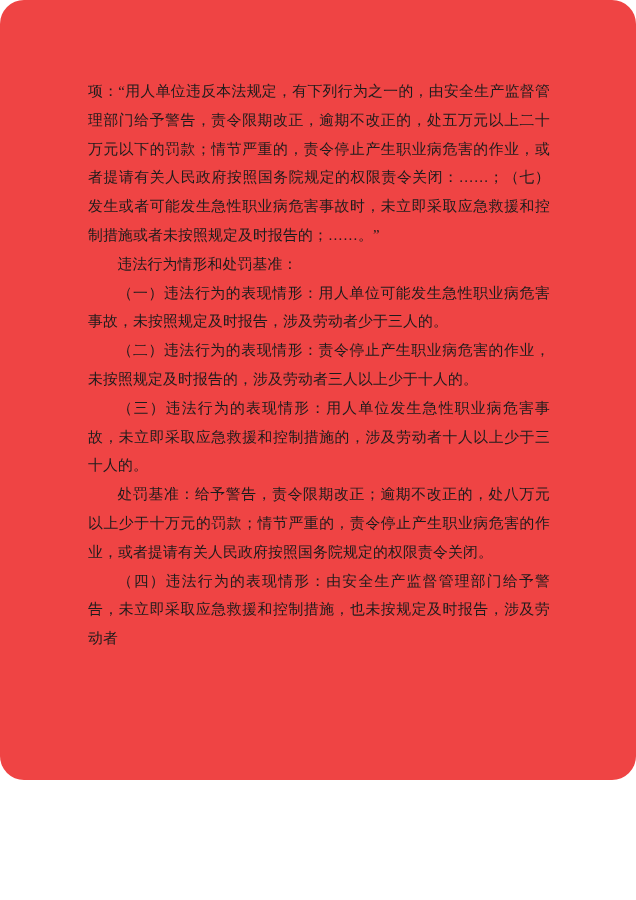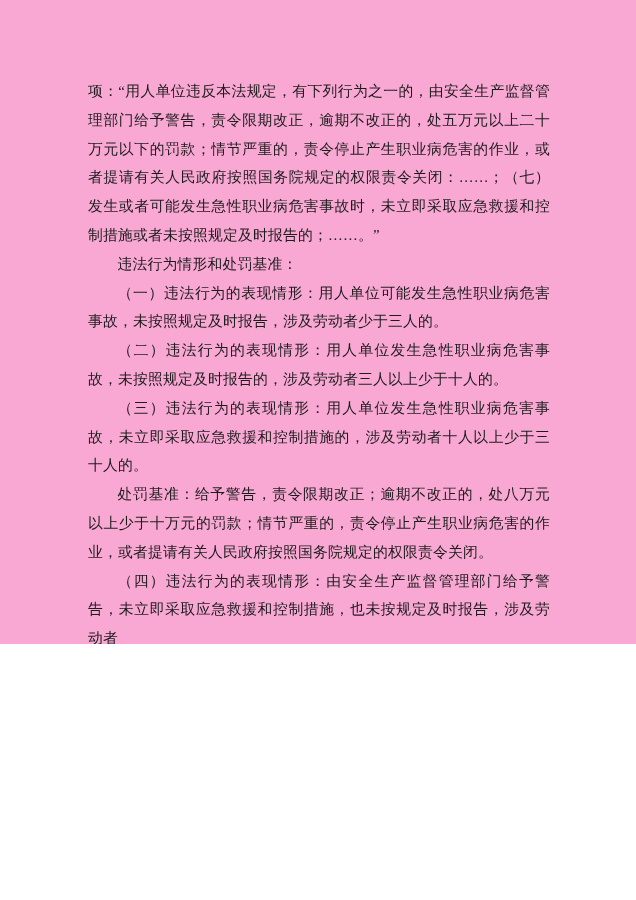--- a/index.html
+++ b/index.html
@@ -3,25 +3,26 @@
 <meta charset="utf-8">
 <style>
   html, body {
     margin: 0;
     padding: 0;
     background: #ffffff;
   }
   .page {
     position: relative;
     width: 636px;
-    height: 644px;
-    background: #f9a8d4;
+    height: 780px;
+    background: #ef4444;
     overflow: hidden;
     color: #1c1c1c;
     font-family: "Liberation Serif", "DejaVu Serif", serif;
+    border-radius: 24px;
   }
   .content {
     position: absolute;
     left: 88px;
     top: 77px;
     width: 462px;
     font-size: 14.8px;
     line-height: 28.8px;
     text-align: justify;
     letter-spacing: 0.2px;
@@ -46,19 +47,19 @@
   }
 </style>
 </head>
 <body>
 
 <div class="page">
   <div class="content">
     <p class="para">项：“用人单位违反本法规定，有下列行为之一的，由安全生产监督管理部门给予警告，责令限期改正，逾期不改正的，处五万元以上二十万元以下的罚款；情节严重的，责令停止产生职业病危害的作业，或者提请有关人民政府按照国务院规定的权限责令关闭：……；（七）发生或者可能发生急性职业病危害事故时，未立即采取应急救援和控制措施或者未按照规定及时报告的；……。”</p>
     <p class="para indent">违法行为情形和处罚基准：</p>
     <p class="para indent">（一）违法行为的表现情形：用人单位可能发生急性职业病危害事故，未按照规定及时报告，涉及劳动者少于三人的。</p>
-    <p class="para indent">（二）违法行为的表现情形：用人单位发生急性职业病危害事故，未按照规定及时报告的，涉及劳动者三人以上少于十人的。</p>
+    <p class="para indent">（二）违法行为的表现情形：责令停止产生职业病危害的作业，未按照规定及时报告的，涉及劳动者三人以上少于十人的。</p>
     <p class="para indent">（三）违法行为的表现情形：用人单位发生急性职业病危害事故，未立即采取应急救援和控制措施的，涉及劳动者十人以上少于三十人的。</p>
     <p class="para indent">处罚基准：给予警告，责令限期改正；逾期不改正的，处八万元以上少于十万元的罚款；情节严重的，责令停止产生职业病危害的作业，或者提请有关人民政府按照国务院规定的权限责令关闭。</p>
     <p class="para indent">（四）违法行为的表现情形：由安全生产监督管理部门给予警告，未立即采取应急救援和控制措施，也未按规定及时报告，涉及劳动者</p>
   </div>
   <div class="page-number">128</div>
 </div>
 
 </body></html>

